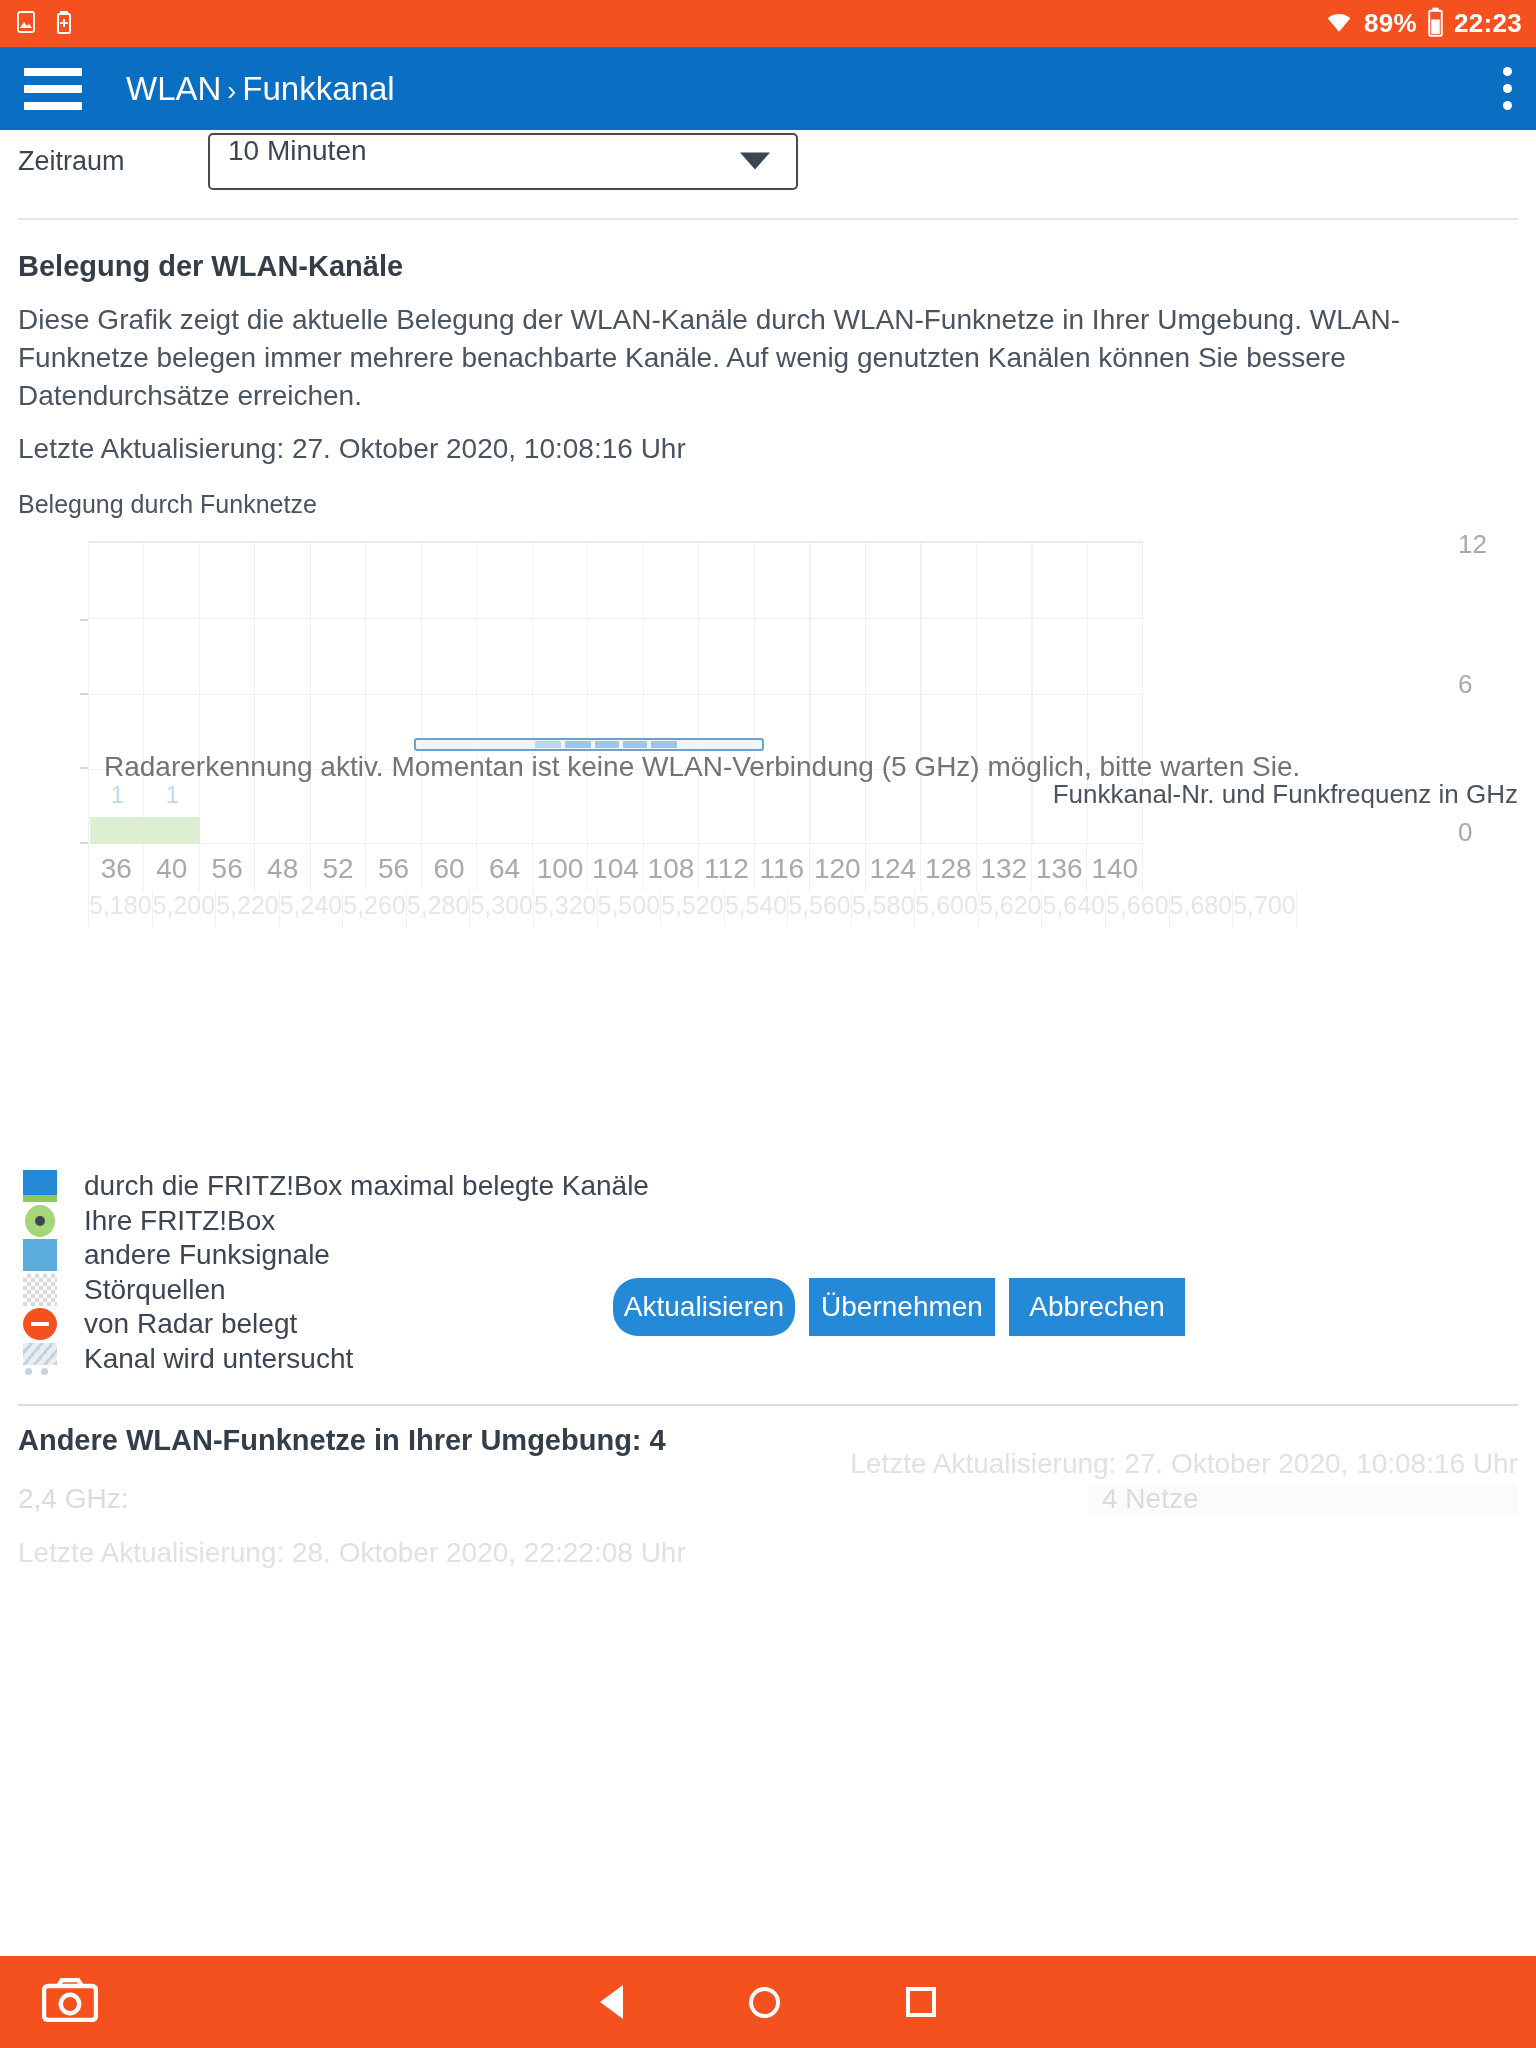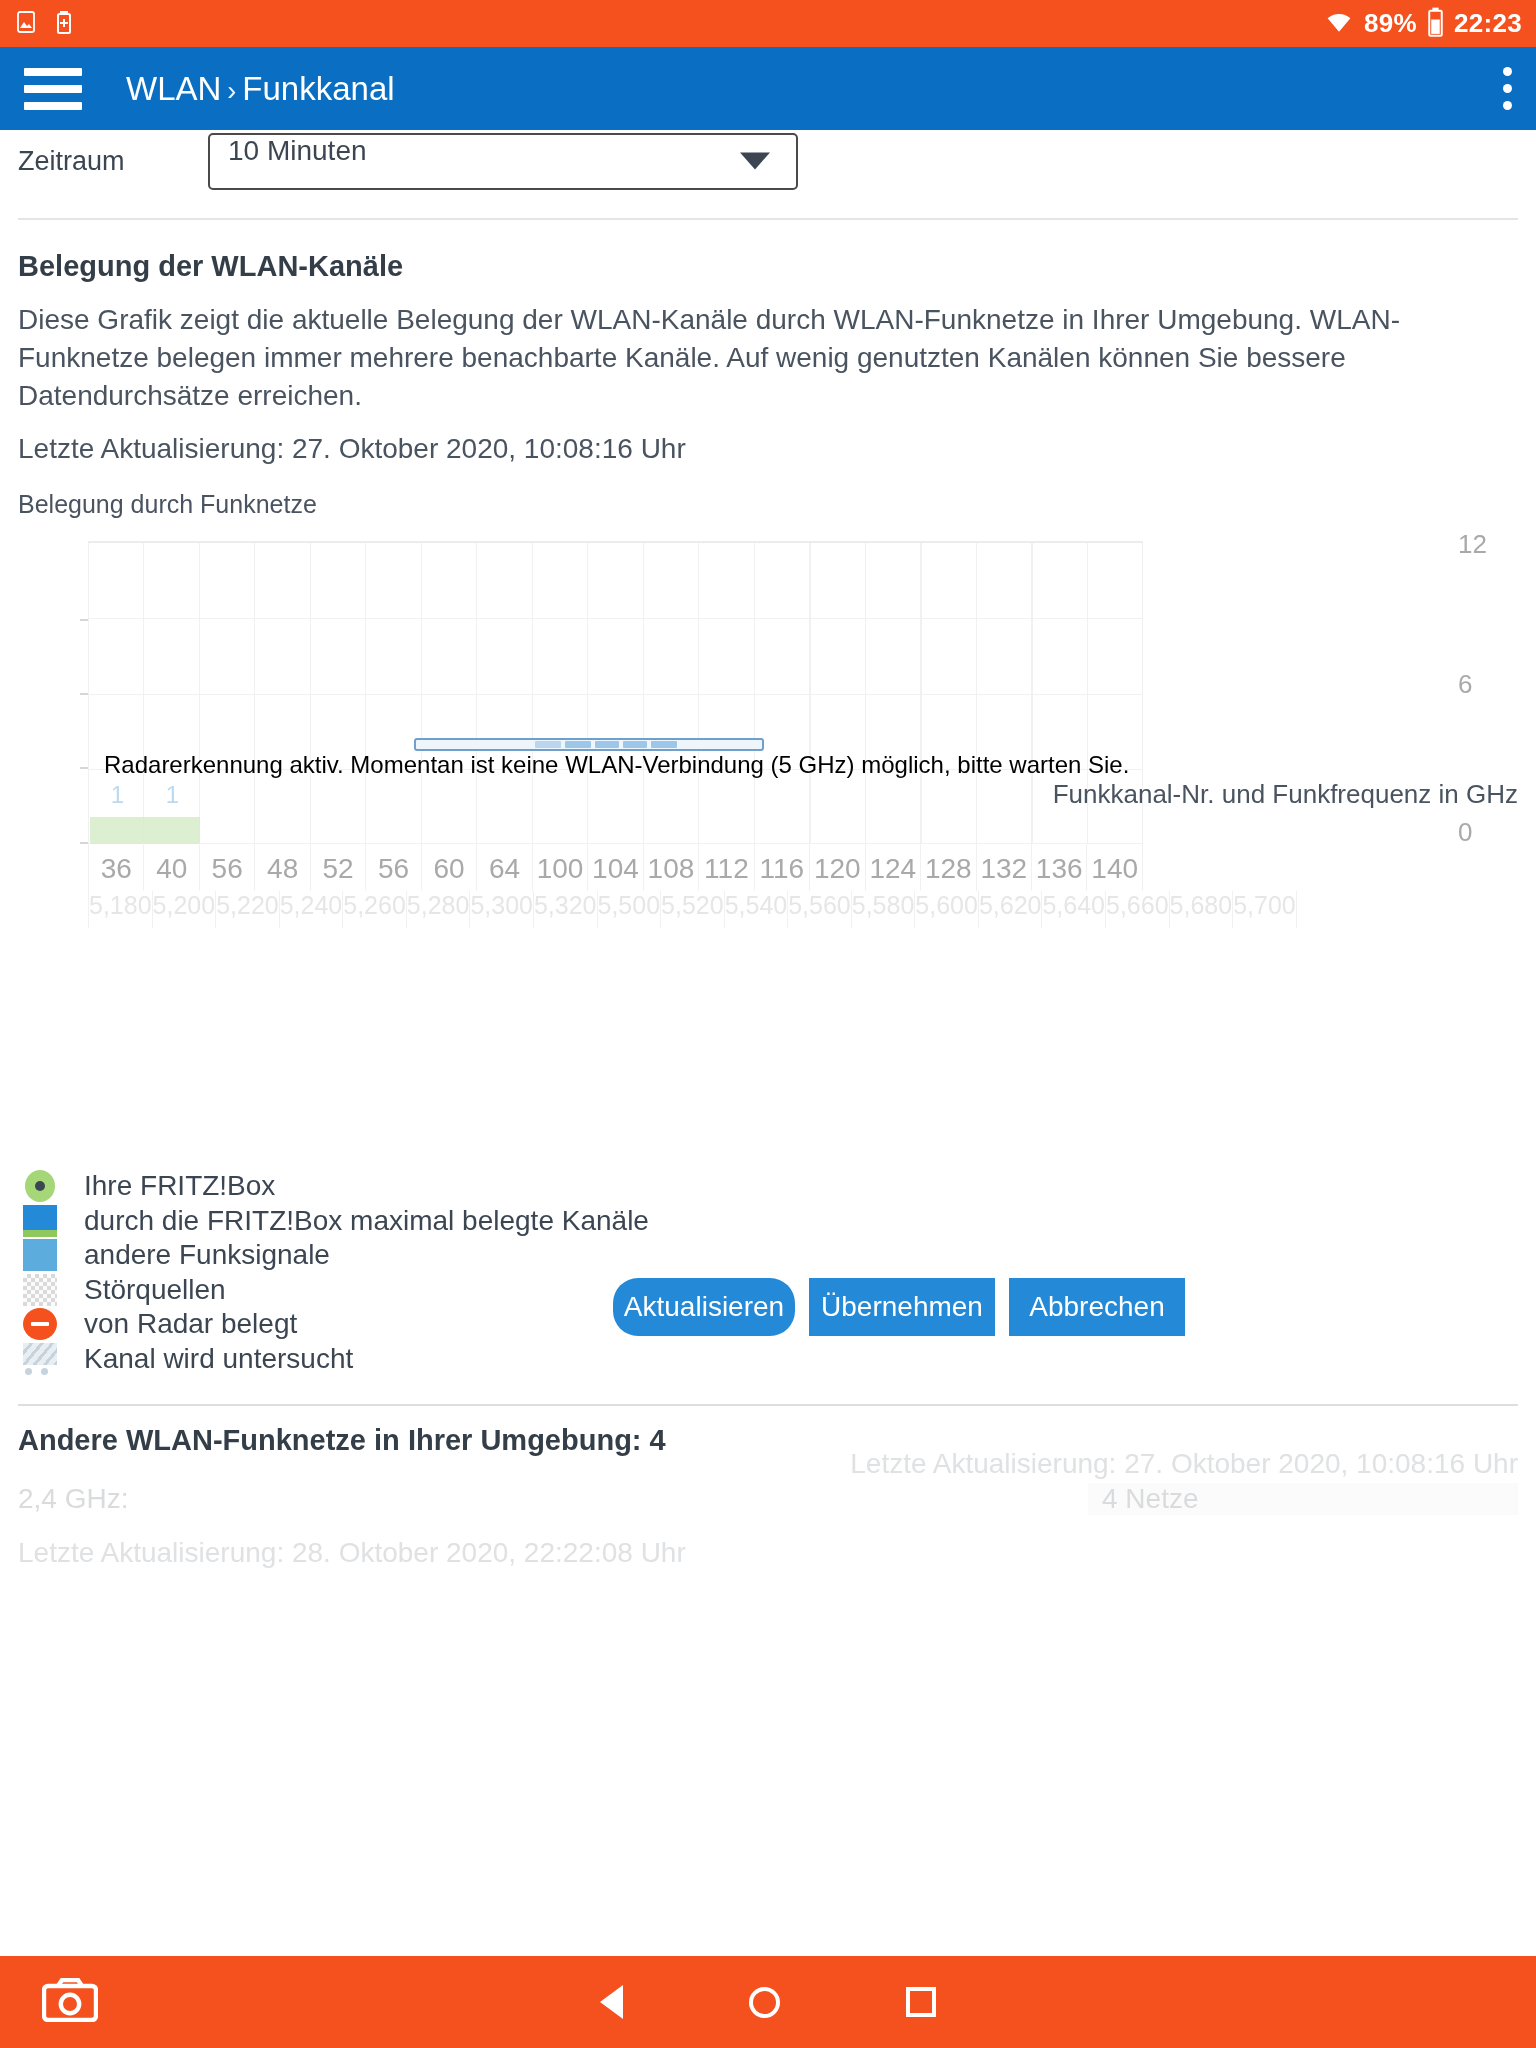--- a/index.html
+++ b/index.html
@@ -94,21 +94,21 @@
     position: absolute;
     height: 13px; border: 2px solid #6f9fcb; border-radius: 3px;
     background: #eef5fb;
     display: flex; align-items: center; gap: 4px; padding: 0 3px;
     overflow: hidden;
   }
   .radar-bar .seg { height: 7px; background: #b9d6ee; border-radius:1px; }
   .radar-bar .seg.d { background: #9cc7e8; }
 
   .radar-msg {
-    position: absolute; font-size: 24px; color: #000000; white-space: nowrap;
+    position: absolute; font-size: 28px; color: #737373; white-space: nowrap;
   }
 
   .xaxis { position: absolute; left: 88px; top: 314px; width: 1055px; }
   .xrow { display: flex; width: 100%; }
   .xcell {
     flex: 1 1 0; text-align: center; position: relative;
     border-left: 1px solid #f1f1f1; font-size: 28px; color: #a9a9a9;
     padding: 10px 0 6px 0;
   }
   .xcell:last-child { border-right: 1px solid #f1f1f1; }
@@ -339,33 +339,33 @@
             <div class="xcell">5,700</div>
           </div>
       </div>
 
       <div class="axis-caption">Funkkanal-Nr. und Funkfrequenz in GHz</div>
     </div>
 
     <div class="legend">
       <div class="lg-item">
         <span class="lg-sw">
+            <span class="sw-blue-green">
+              <i></i>
+            </span>
+          </span>
+        <span class="lg-text">durch die FRITZ!Box maximal belegte Kanäle</span>
+      </div>
+      <div class="lg-item">
+        <span class="lg-sw">
             <span class="sw-circle-green">
               <i></i>
             </span>
           </span>
         <span class="lg-text">Ihre FRITZ!Box</span>
-      </div>
-      <div class="lg-item">
-        <span class="lg-sw">
-            <span class="sw-blue-green">
-              <i></i>
-            </span>
-          </span>
-        <span class="lg-text">durch die FRITZ!Box maximal belegte Kanäle</span>
       </div>
       <div class="lg-item">
         <span class="lg-sw">
             <span class="sw-lightblue"></span>
           </span>
         <span class="lg-text">andere Funksignale</span>
       </div>
       <div class="lg-item">
         <span class="lg-sw">
             <span class="sw-checker"></span>

